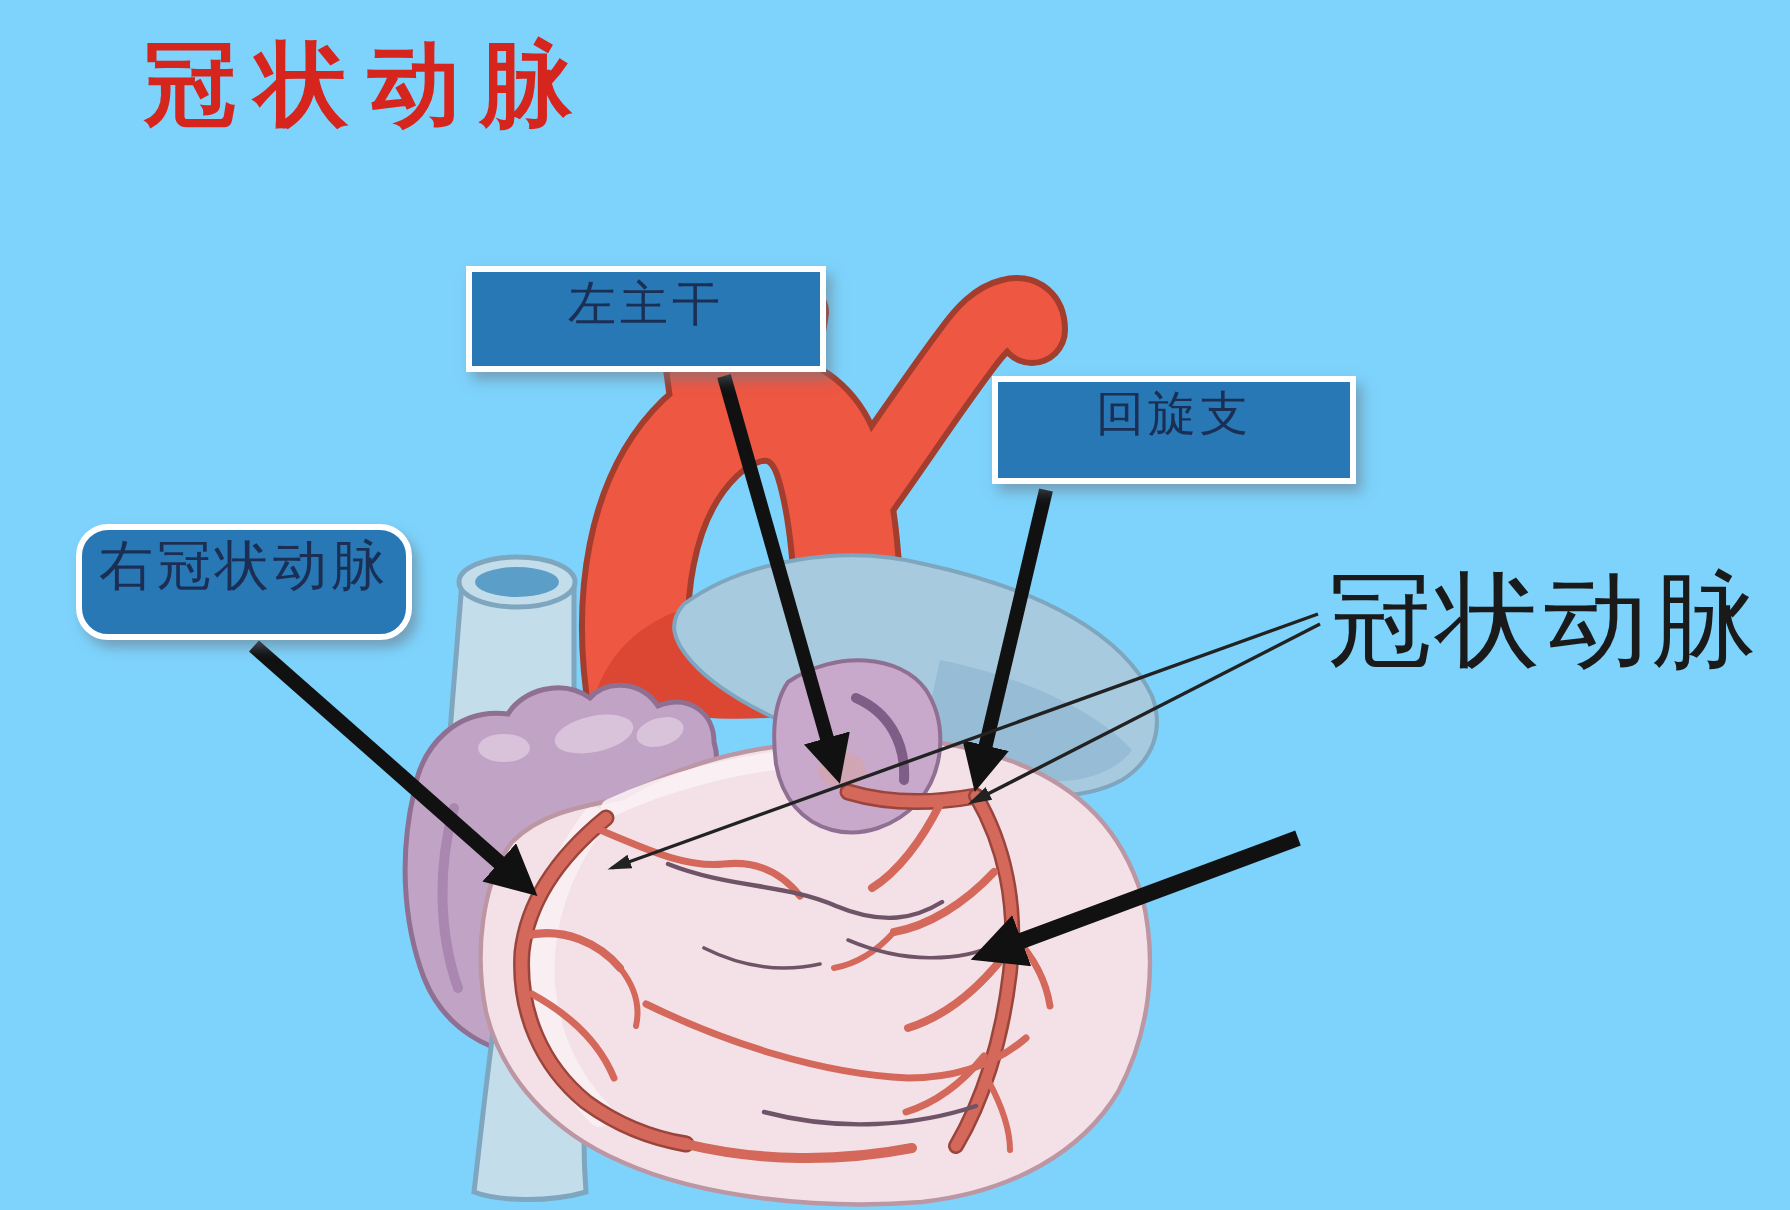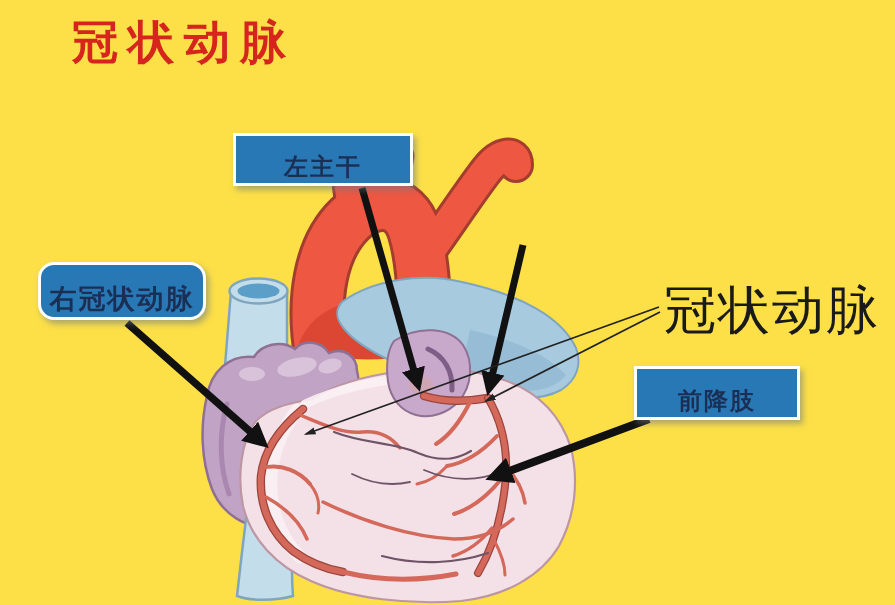--- a/index.html
+++ b/index.html
@@ -9,29 +9,29 @@
     --aorta-red:#ee5742;
     --vessel-blue:#a7cadf;
     --vein-tube-blue:#c4ddeb;
     --atrium-purple:#c1a4c5;
     --heart-pink:#f4e1e7;
     --artery-red:#d4685a;
     --arrow-black:#111111;
     --annotation-black:#1a1a1a;
   }
   html,body{margin:0;padding:0;background:#fff;}
-  .stage{position:relative;width:895px;height:605px;background:#fde047;overflow:hidden;
+  .stage{position:relative;width:895px;height:605px;background:#7dd3fc;overflow:hidden;
          font-family:"Liberation Sans",sans-serif;}
   .title{position:absolute;left:72px;top:12px;margin:0;font-size:46px;font-weight:bold;
          color:var(--title-red);letter-spacing:10px;white-space:nowrap;}
   .illu{position:absolute;left:0;top:0;}
-  .label{position:absolute;display:flex;align-items:flex-end;justify-content:center;
+  .label{position:absolute;display:flex;align-items:flex-start;justify-content:center;
          background:var(--label-box-blue);border:3px solid #ffffff;box-sizing:border-box;
          box-shadow:3px 4px 6px rgba(108,120,135,.55);
-         color:var(--label-text-navy);font-size:24px;font-weight:bold;letter-spacing:2px;
+         color:var(--label-text-navy);font-size:24px;font-weight:normal;letter-spacing:2px;
          white-space:nowrap;}
   .box-left-main{left:233px;top:133px;width:180px;height:53px;}
   .box-circumflex{left:496px;top:188px;width:182px;height:54px;}
   .box-right-coronary{left:38px;top:262px;width:168px;height:58px;border-radius:16px;font-size:27px;}
   .box-anterior{left:634px;top:366px;width:166px;height:54px;}
   .big-annot{position:absolute;left:664px;top:276px;
              font-family:"DejaVu Serif","Liberation Serif",serif;
              font-size:52px;color:var(--annotation-black);letter-spacing:2px;white-space:nowrap;}
   
   .tube{fill:var(--vein-tube-blue);stroke:#7fa6bf;}
@@ -159,22 +159,22 @@
       <line class="arrow" x1="127" y1="323" x2="263" y2="443" stroke-width="7.5" marker-end="url(#ah)"></line>
       <line class="arrow" x1="649" y1="419" x2="493" y2="477" stroke-width="8" marker-end="url(#ah)"></line>
       <line class="thinline" x1="659" y1="307" x2="306" y2="434" stroke-width="1.7" marker-end="url(#ah-s)"></line>
       <line class="thinline" x1="660" y1="312" x2="486" y2="401" stroke-width="1.7" marker-end="url(#ah-s)"></line>
     </g>
   </svg>
 
   <div class="label box-left-main">
     <span>左主干</span>
   </div>
+  <div class="label box-circumflex">
+    <span>回旋支</span>
+  </div>
   <div class="label box-right-coronary">
     <span>右冠状动脉</span>
-  </div>
-  <div class="label box-anterior">
-    <span>前降肢</span>
   </div>
 
   <div class="big-annot">冠状动脉</div>
 
 </div>
 
 </body></html>

